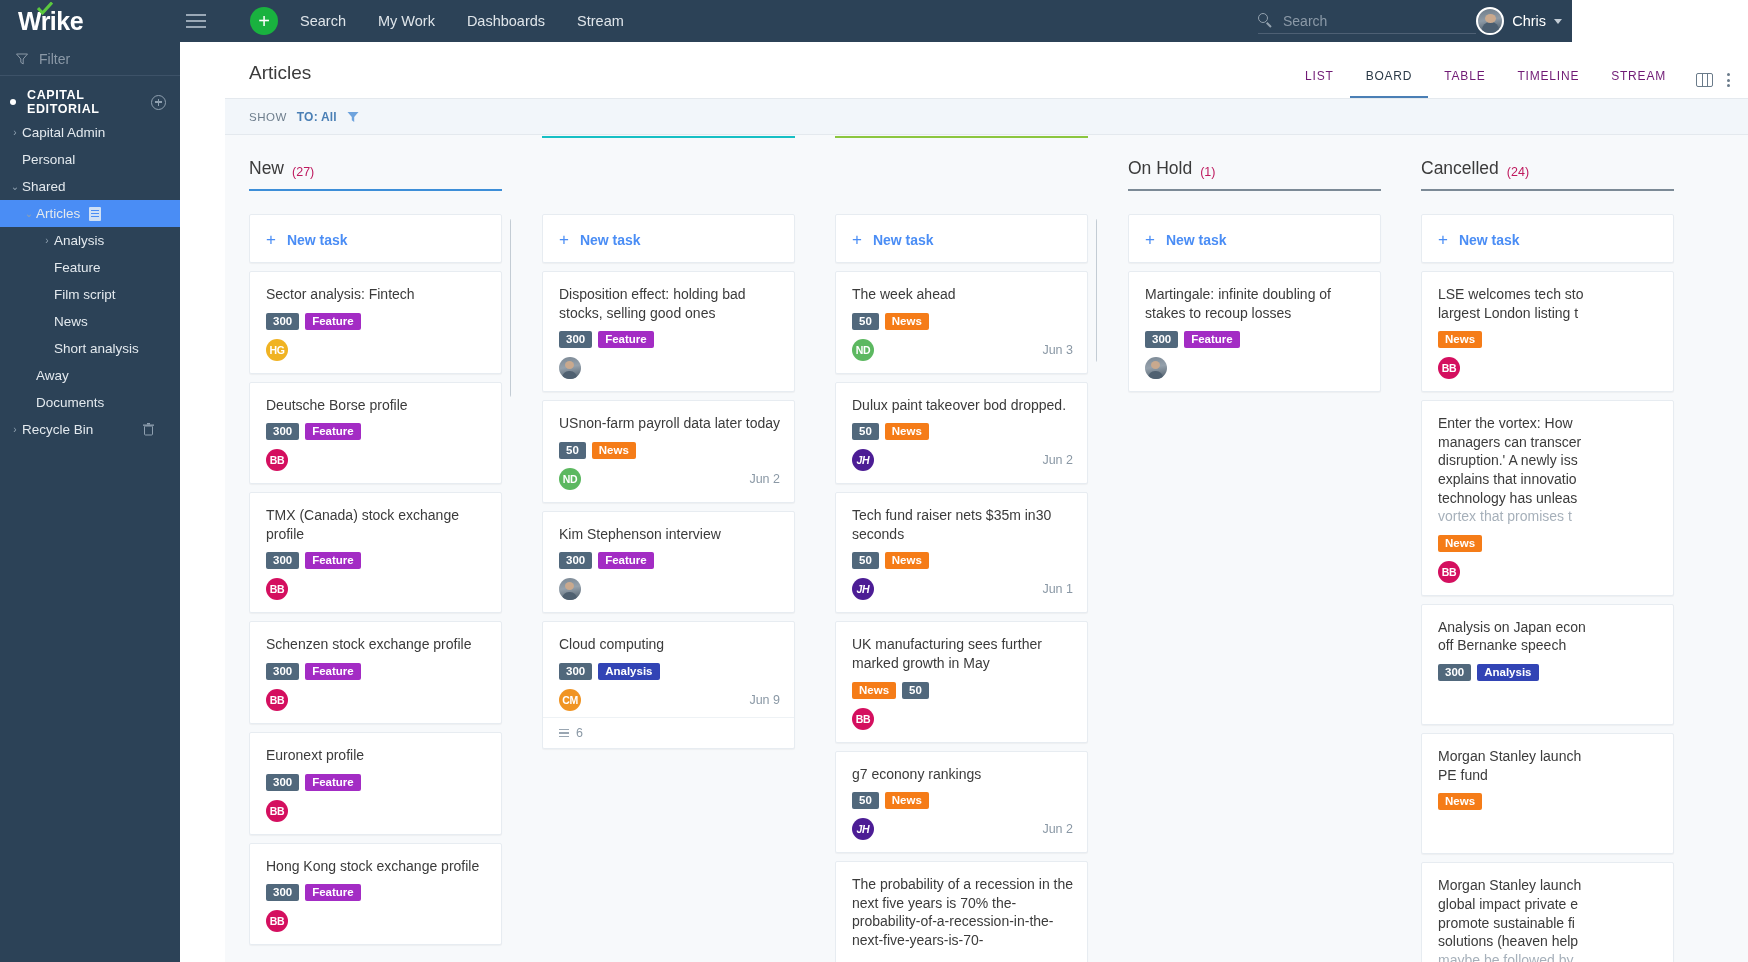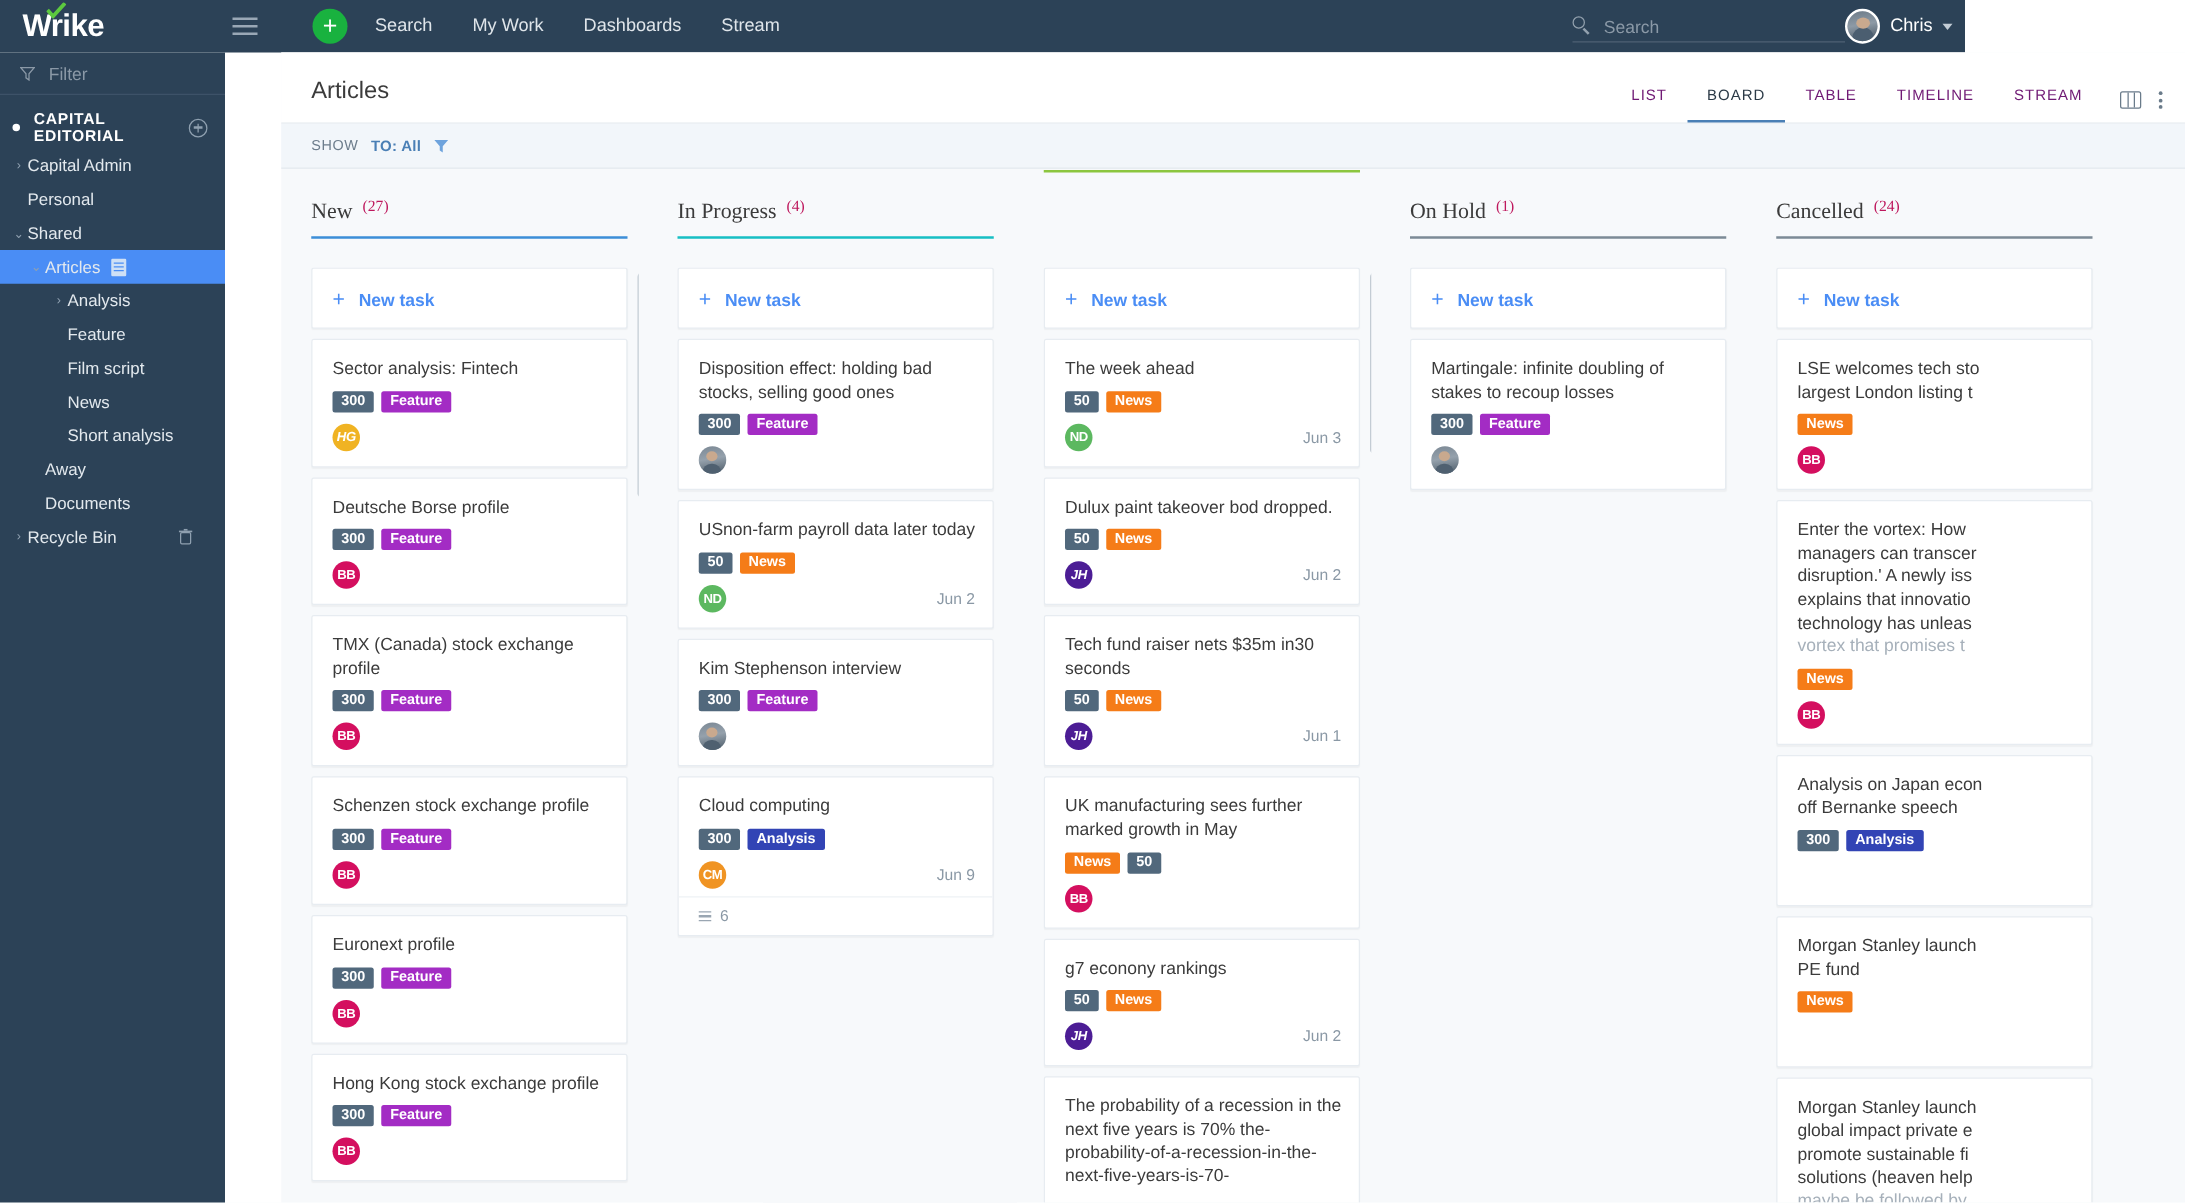--- a/index.html
+++ b/index.html
@@ -171,21 +171,21 @@
   .show-value { font-size: 12px; color: #4a7fb5; font-weight: bold; letter-spacing: 0.2px; }
   .funnel { width: 12px; height: 12px; }
 
   
   .board {
     position: absolute; top: 94px; left: 0; right: 0; bottom: 0;
     display: flex; padding: 0 0 0 24px; overflow: hidden;
   }
   .column { width: 253px; flex-shrink: 0; margin-right: 40px; position: relative; height: 100%; }
   .col-head {
-    display: flex; align-items: flex-start; gap: 8px; padding-top: 22px; padding-bottom: 10px; font-family: Liberation Serif, serif;
+    display: flex; align-items: flex-end; gap: 8px; padding-top: 22px; padding-bottom: 10px;
   }
   .col-name { font-size: 17.5px; color: #3b3b3b; }
   .col-count { font-size: 12.5px; color: #be185d; }
   .col-rule { height: 2px; width: 253px; }
   .col-body { position: absolute; top: 78px; bottom: 0; left: 0; width: 262px; overflow: hidden; }
   .card {
     width: 253px; background: #fff; border: 1px solid #e7ecf1; border-radius: 2px;
     margin-bottom: 8px; padding: 13px 14px 12px 16px;
     box-shadow: 0 1px 1px rgba(0,0,0,0.04);
   }
@@ -201,21 +201,21 @@
   .tag.num { background: #51687c; }
   .tag.feature { background: #a32cc4; }
   .tag.news { background: #f57c18; }
   .tag.analysis { background: #3244b5; }
   .card-foot { display: flex; align-items: center; min-height: 22px; }
   .ava {
     width: 22px; height: 22px; border-radius: 50%; color: #fff; font-size: 10.5px;
     font-weight: bold; display: flex; align-items: center; justify-content: center;
     letter-spacing: -0.3px;
   }
-  .ava.hg { background: #f0b323; font-style: italic; }
+  .ava.hg { background: #f0b323; }
   .ava.bb { background: #d40f5f; }
   .ava.nd { background: #5cb860; }
   .ava.jh { background: #4c1d95; font-style: italic; }
   .ava.cm { background: #f09423; }
   .ava.photo {
     background: linear-gradient(170deg,#7b8894 0%,#95a1ac 45%,#4b5a67 100%);
     position: relative; overflow: hidden;
   }
   .ava.photo::before {
     content: ''; position: absolute; top: 4px; left: 5.5px; width: 9px; height: 8px;
@@ -447,24 +447,20 @@
               <span class="tag feature">Feature</span>
             </div>
             <div class="card-foot">
               <span class="ava bb">BB</span>
             </div>
           </div>
           <div class="col-scroll" style="height: 180px;"></div>
         </div>
       </div>
       <div class="column">
-        <div class="col-head">
-          <span class="col-name">In Progress</span>
-          <span class="col-count">(4)</span>
-        </div>
         <div class="col-rule" style="background: rgb(23, 191, 196);"></div>
         <div class="col-body">
           <div class="card">
             <div class="newtask">
               <span class="p">+</span>
               <span>New task</span>
             </div>
           </div>
           <div class="card">
             <div class="card-title">Disposition effect: holding bad stocks, selling good ones</div>

